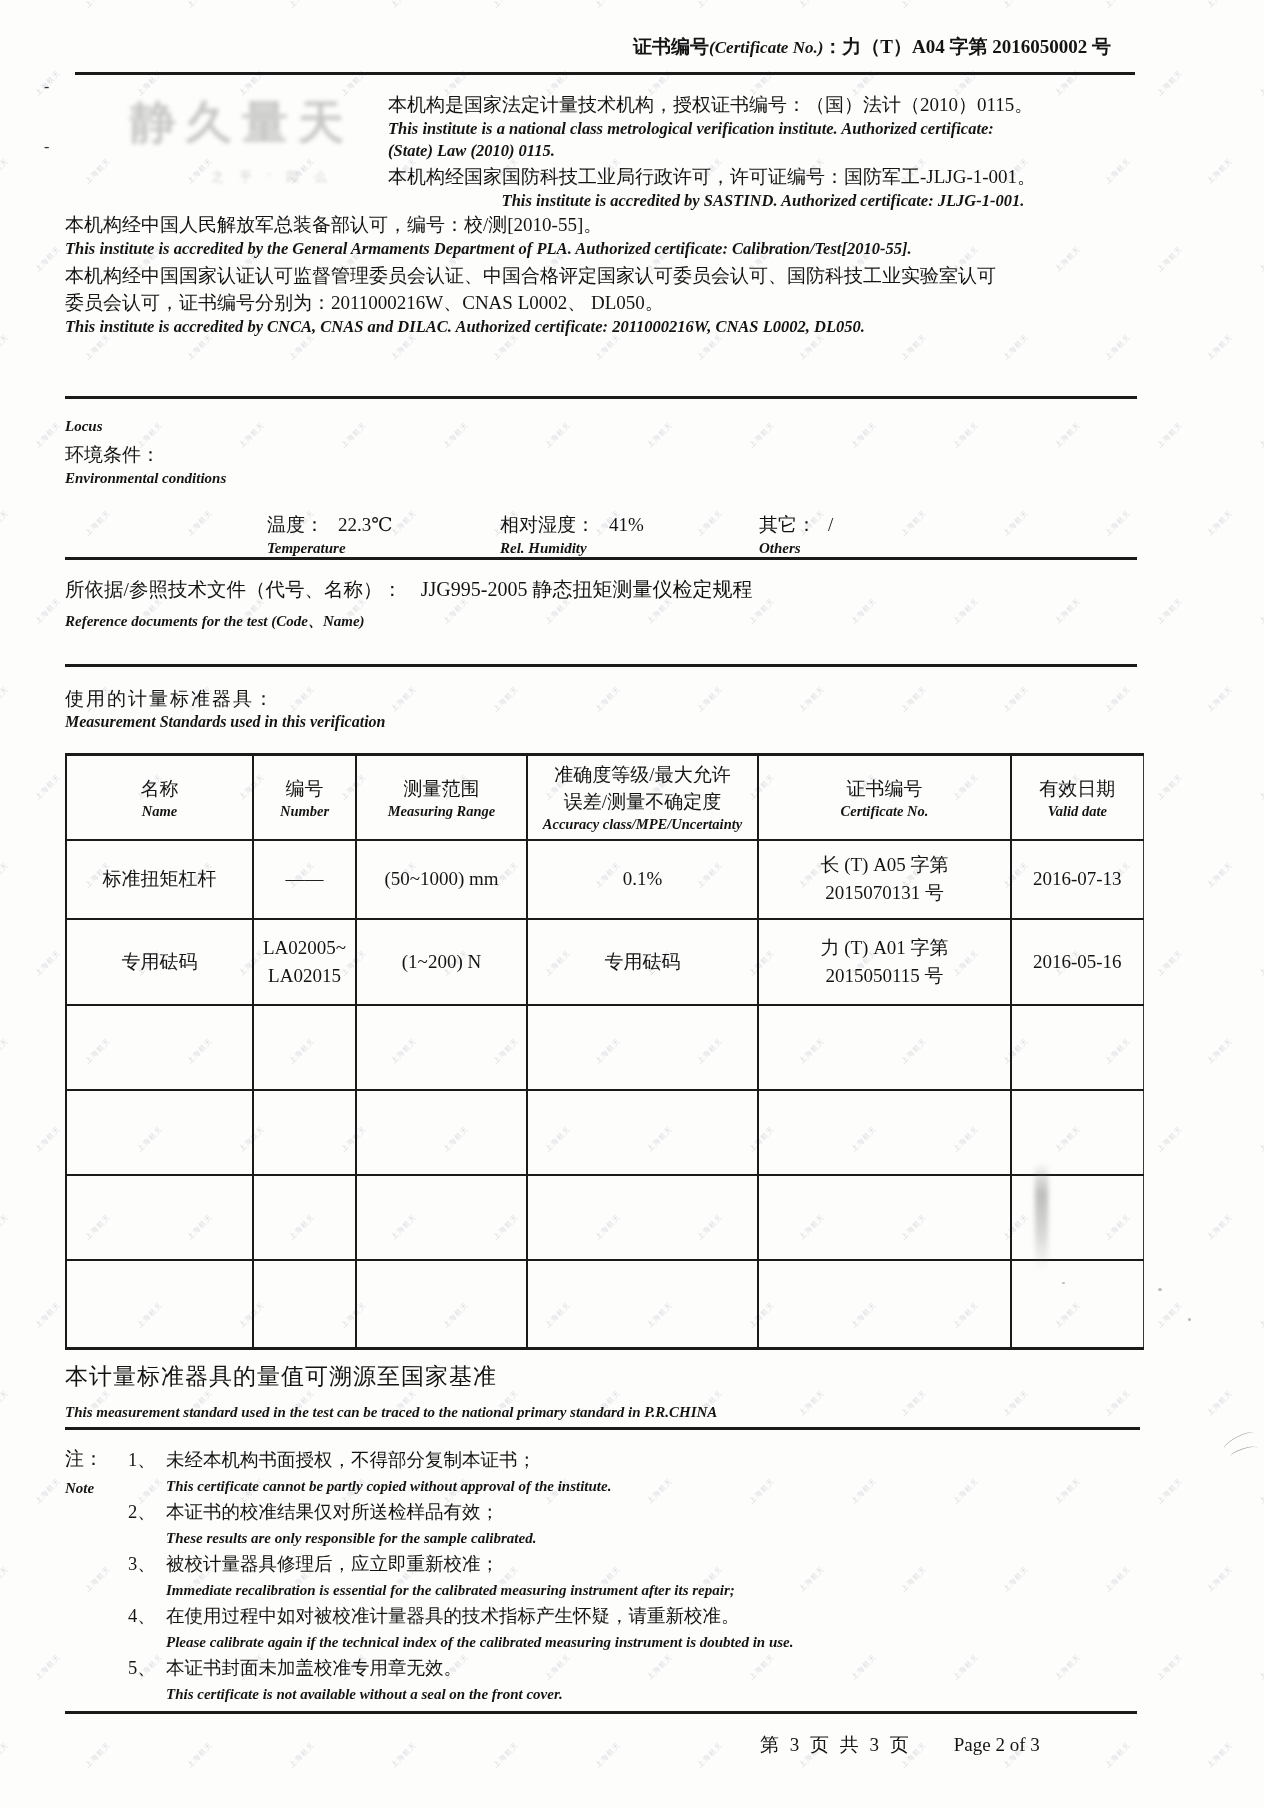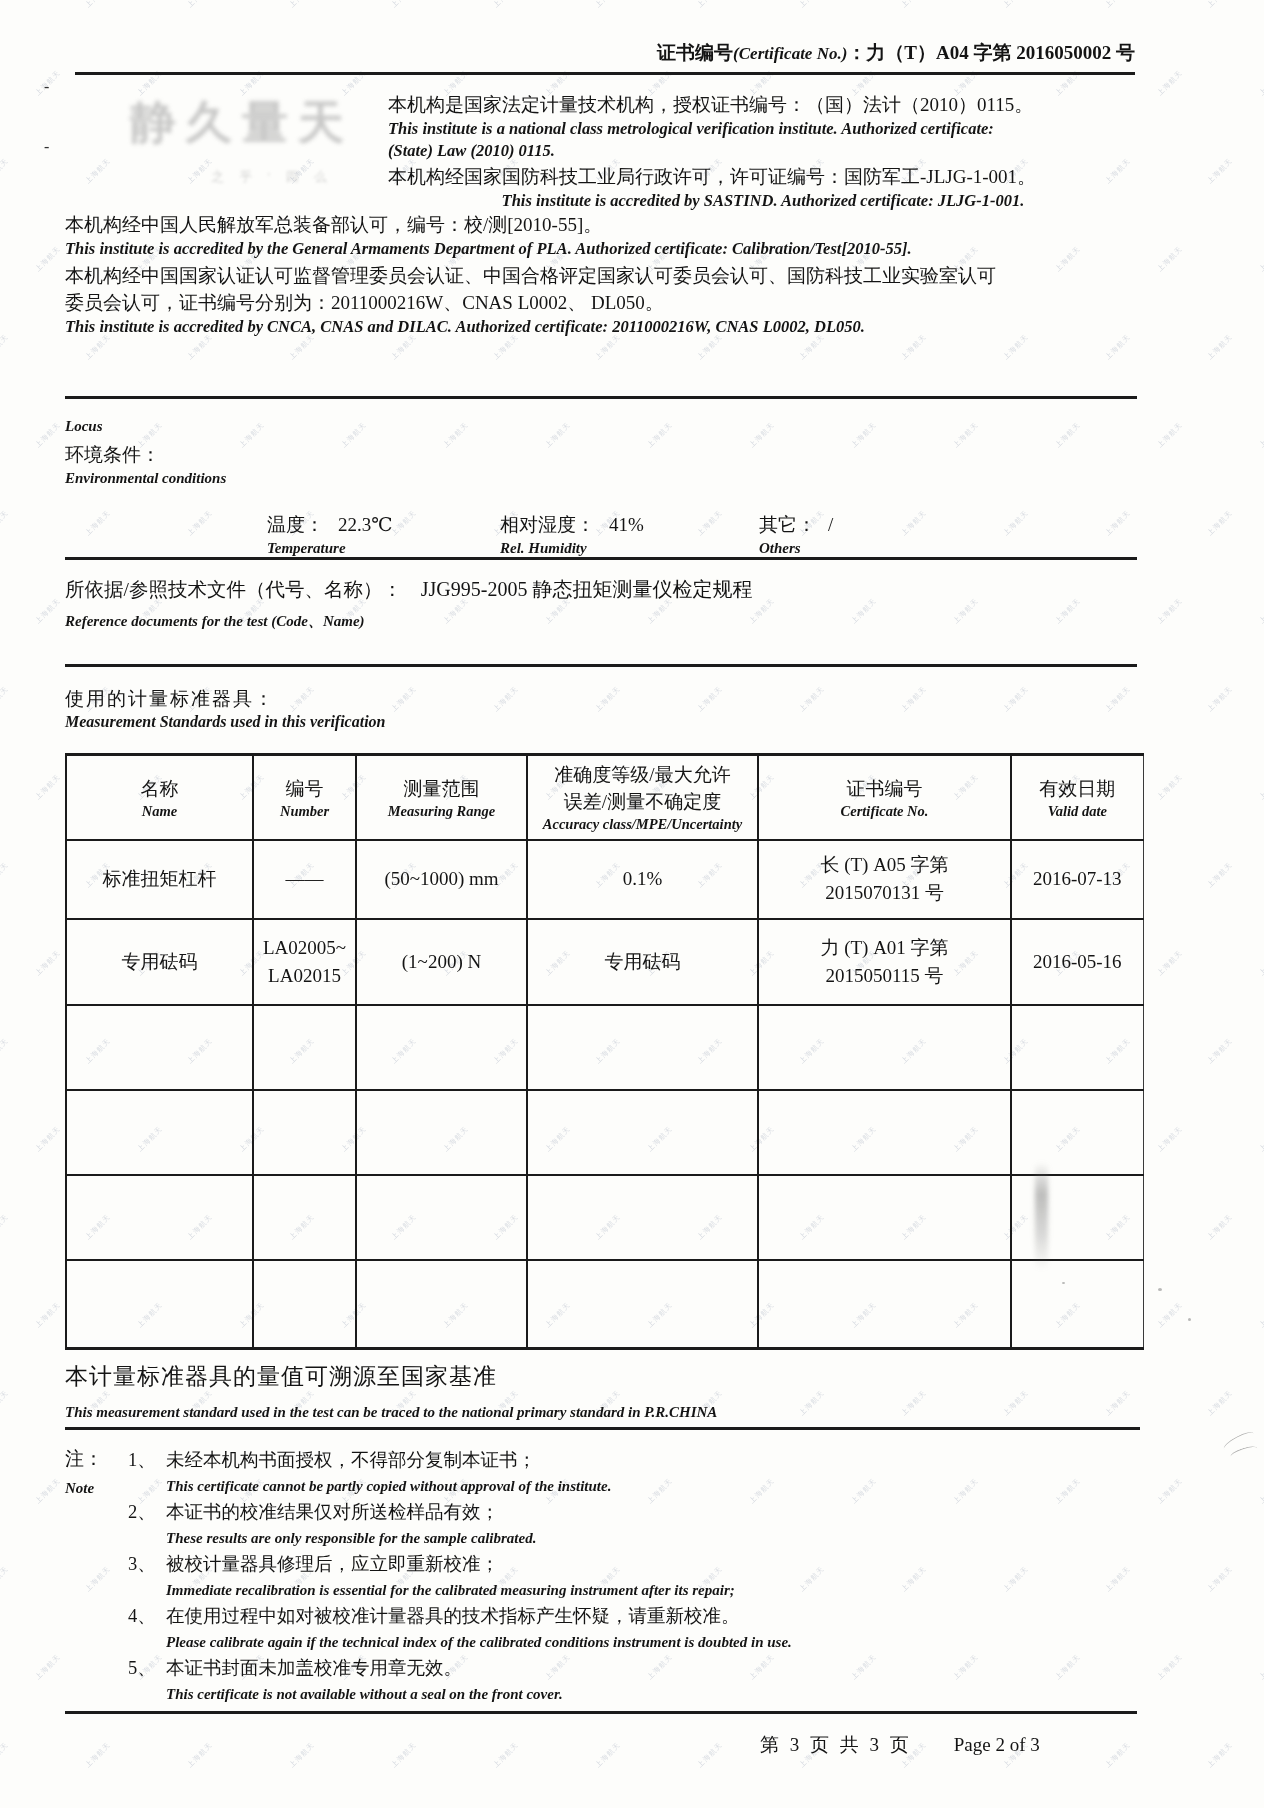--- a/index.html
+++ b/index.html
@@ -363,21 +363,21 @@
       <span class="wm-tile" style="left: 694px; top: 1750px;">上海航天</span>
       <span class="wm-tile" style="left: 796px; top: 1750px;">上海航天</span>
       <span class="wm-tile" style="left: 898px; top: 1750px;">上海航天</span>
       <span class="wm-tile" style="left: 1000px; top: 1750px;">上海航天</span>
       <span class="wm-tile" style="left: 1102px; top: 1750px;">上海航天</span>
       <span class="wm-tile" style="left: 1204px; top: 1750px;">上海航天</span>
     </div>
 
   <div id="content">
 
-    <div class="abs" style="left:560px;top:34px;width:575px;text-align:right;white-space:nowrap;margin-top:6px;">
+    <div class="abs" style="left:536px;top:34px;width:575px;text-align:right;white-space:nowrap;">
       <span class="zh zh-b">证书编号</span><span class="en" style="font-size:17px;">(Certificate No.)</span><span class="zh zh-b">：力（T）A04 字第 2016050002 号</span>
     </div>
     <div class="rule" style="left:75px;top:72px;width:1060px;height:3px;"></div>
 
     <div class="abs margin-dash" style="left:44px;top:78px;">-</div>
     <div class="abs margin-dash" style="left:44px;top:138px;">-</div>
 
     <div class="abs" id="seal">
       <div class="seal-main">静久量天</div>
       <div class="seal-sub">之 乎 ' 四 么</div>
@@ -556,21 +556,21 @@
               <span class="note-num">3、</span>
               <span class="note-zh">被校计量器具修理后，应立即重新校准；</span>
             </div>
             <div class="note-line-en">Immediate recalibration is essential for the calibrated measuring instrument after its repair;</div>
           </div>
           <div class="note-item">
             <div class="note-line-zh">
               <span class="note-num">4、</span>
               <span class="note-zh">在使用过程中如对被校准计量器具的技术指标产生怀疑，请重新校准。</span>
             </div>
-            <div class="note-line-en">Please calibrate again if the technical index of the calibrated conditions instrument is doubted in use.</div>
+            <div class="note-line-en">Please calibrate again if the technical index of the calibrated measuring instrument is doubted in use.</div>
           </div>
           <div class="note-item">
             <div class="note-line-zh">
               <span class="note-num">5、</span>
               <span class="note-zh">本证书封面未加盖校准专用章无效。</span>
             </div>
             <div class="note-line-en">This certificate is not available without a seal on the front cover.</div>
           </div>
         </div>
     </div>

